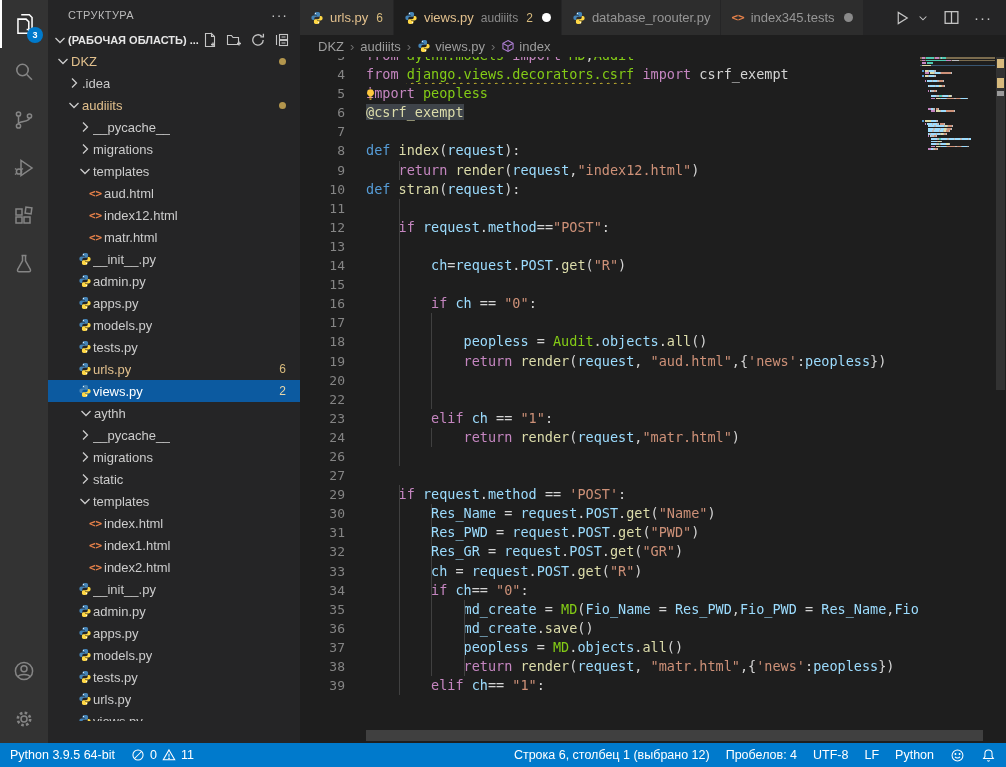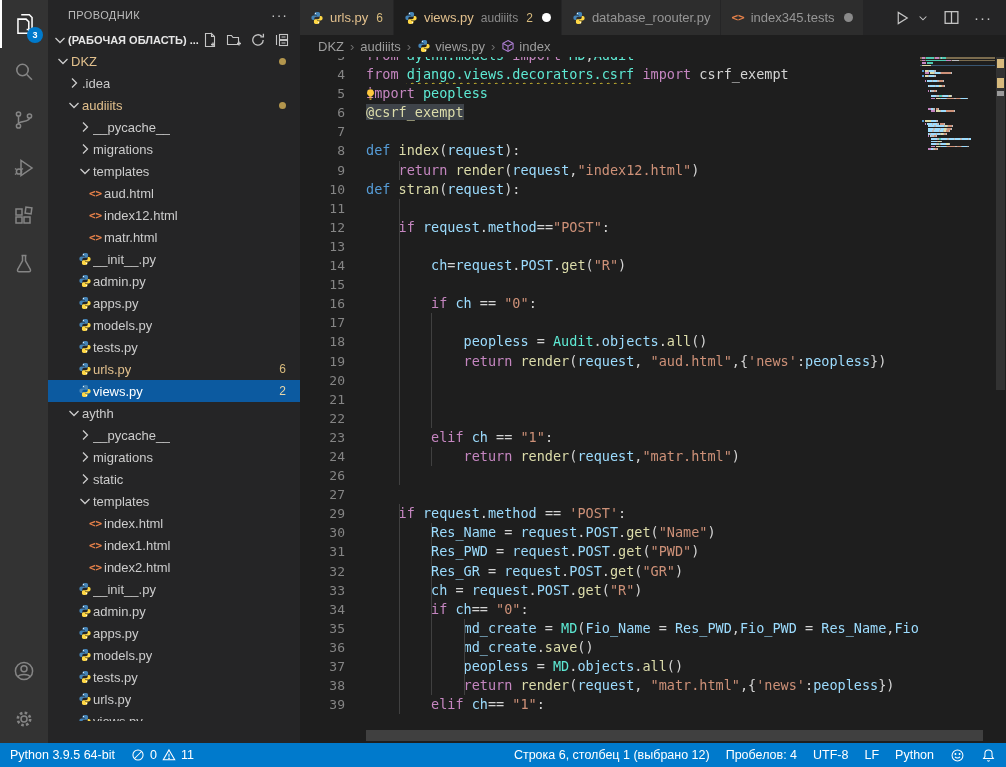--- a/index.html
+++ b/index.html
@@ -63,21 +63,21 @@
   
   .code-viewport{position:relative;flex:1;overflow:hidden;}
   .code-content{position:absolute;top:-11px;left:0;right:86px;overflow:hidden;}
   .cl{display:flex;height:19.1px;line-height:19.1px;
       font-family:"DejaVu Sans Mono",monospace;font-size:13.5px;white-space:pre;}
   .cl .ln{width:45px;text-align:right;color:#858585;flex-shrink:0;
           font-family:"DejaVu Sans Mono",monospace;font-size:13px;}
   .cl .ltext{position:relative;padding-left:21px;flex:1;overflow:hidden;}
   .guide{position:absolute;top:0;bottom:0;width:1px;background:#404040;}
   .tk-kw{color:#c586c0;} .tk-def{color:#569cd6;} .tk-fn{color:#dcdcaa;}
-  .tk-cls{color:#5eead4;} .tk-var{color:#9cdcfe;} .tk-str{color:#ce9178;}
+  .tk-cls{color:#84cc16;} .tk-var{color:#9cdcfe;} .tk-str{color:#ce9178;}
   .tk-pl{color:#d4d4d4;} .tk-dec{color:#dcdcaa;}
   .tk-warn{text-decoration:underline wavy #d8c22f;text-underline-offset:3px;text-decoration-thickness:1px;}
   .tk-sel{background:#3f444a;}
   .bulb{position:absolute;left:19px;top:3px;z-index:2;}
   .hscrollbar{position:absolute;left:66px;width:617px;bottom:2px;height:11px;
               background:rgba(121,121,121,.38);cursor:pointer;}
   
   .minimap{position:absolute;top:0;right:11px;width:75px;bottom:0;overflow:hidden;cursor:pointer;}
   .mm-row{position:relative;height:1.9px;margin-bottom:0.65px;}
   .mm-tok{position:absolute;top:0;height:1.9px;}
@@ -169,21 +169,21 @@
             <svg xmlns="http://www.w3.org/2000/svg" width="24" height="24" viewBox="0 0 24 24" fill="none" stroke="#858585">
               <circle cx="12" cy="12" r="6.2" stroke-width="2.6" stroke-dasharray="2.6 2.25"></circle>
               <circle cx="12" cy="12" r="3" stroke-width="1.5"></circle>
             </svg>
           </span>
         </div>
       </div>
 
     <div class="sidebar">
       <div class="sb-title-row">
-        <span class="sb-title">ПРОВОДНИК</span>
+        <span class="sb-title">СТРУКТУРА</span>
         <span class="sb-more">···</span>
       </div>
       <div class="sb-ws-row">
         <span class="slot" id="ws-chevron" style="width:16px;display:inline-flex;justify-content:center;">
             <svg xmlns="http://www.w3.org/2000/svg" width="16" height="16" viewBox="0 0 16 16" fill="none" stroke="#cccccc" stroke-width="1.3">
               <path d="M3.5 6l4.5 4.5L12.5 6"></path>
             </svg>
           </span>
         <span class="sb-ws-label">(РАБОЧАЯ ОБЛАСТЬ) ...</span>
         <span class="sb-ws-actions" id="ws-actions">
@@ -356,21 +356,21 @@
               <svg xmlns="http://www.w3.org/2000/svg" width="14" height="14" viewBox="0 0 16 16">
                 <path fill="#4584b6" d="M7.9 1.2c-1.8 0-2.7.8-2.7 2v1.3h2.8v.6H3.8c-1.2 0-2.2.9-2.2 2.5s.8 2.6 2 2.6h1.3V8.7c0-1.1 1-2 2.1-2h2.7c1 0 1.8-.8 1.8-1.8V3.2c0-1.1-.9-2-2-2z"></path>
                 <circle fill="#fff" cx="6.3" cy="2.7" r=".7"></circle>
                 <path fill="#ffd845" d="M8.1 14.8c1.8 0 2.7-.8 2.7-2v-1.3H8v-.6h4.2c1.2 0 2.2-.9 2.2-2.5s-.8-2.6-2-2.6h-1.3v1.5c0 1.1-1 2-2.1 2H6.3c-1 0-1.8.8-1.8 1.8v1.7c0 1.1.9 2 2 2z"></path>
                 <circle fill="#fff" cx="9.7" cy="13.3" r=".7"></circle>
               </svg>
             </span>
             <span class="lbl" style="color: rgb(255, 255, 255);">views.py</span>
             <span class="t-badge" style="color: rgb(232, 214, 169);">2</span>
           </div>
-          <div class="tree-row" style="padding-left: 17px; align-items: center;">
+          <div class="tree-row" style="padding-left: 29px; align-items: center;">
             <span class="slot">
               <svg xmlns="http://www.w3.org/2000/svg" width="16" height="16" viewBox="0 0 16 16" fill="none" stroke="#cccccc" stroke-width="1.3">
                 <path d="M3.5 6l4.5 4.5L12.5 6"></path>
               </svg>
             </span>
             <span class="lbl">aythh</span>
           </div>
           <div class="tree-row" style="padding-left: 28px;">
             <span class="slot">
               <svg xmlns="http://www.w3.org/2000/svg" width="16" height="16" viewBox="0 0 16 16" fill="none" stroke="#cccccc" stroke-width="1.3">
@@ -616,21 +616,20 @@
             <div class="cl"><span class="ln">11</span><span class="ltext"><span class="guide" style="left: calc(4ch + 21px);"></span></span></div>
             <div class="cl"><span class="ln">12</span><span class="ltext"><span class="guide" style="left: calc(4ch + 21px);"></span><span class="tk tk-pl">    </span><span class="tk tk-kw">if</span><span class="tk tk-pl"> </span><span class="tk tk-var">request</span><span class="tk tk-pl">.</span><span class="tk tk-var">method</span><span class="tk tk-pl">==</span><span class="tk tk-str">"POST"</span><span class="tk tk-pl">:</span></span></div>
             <div class="cl"><span class="ln">13</span><span class="ltext"><span class="guide" style="left: calc(4ch + 21px);"></span></span></div>
             <div class="cl"><span class="ln">14</span><span class="ltext"><span class="guide" style="left: calc(4ch + 21px);"></span><span class="tk tk-pl">        </span><span class="tk tk-var">ch</span><span class="tk tk-pl">=</span><span class="tk tk-var">request</span><span class="tk tk-pl">.</span><span class="tk tk-var">POST</span><span class="tk tk-pl">.</span><span class="tk tk-fn">get</span><span class="tk tk-pl">(</span><span class="tk tk-str">"R"</span><span class="tk tk-pl">)</span></span></div>
             <div class="cl"><span class="ln">15</span><span class="ltext"><span class="guide" style="left: calc(4ch + 21px);"></span></span></div>
             <div class="cl"><span class="ln">16</span><span class="ltext"><span class="guide" style="left: calc(4ch + 21px);"></span><span class="tk tk-pl">        </span><span class="tk tk-kw">if</span><span class="tk tk-pl"> </span><span class="tk tk-var">ch</span><span class="tk tk-pl"> ==</span><span class="tk tk-pl"> </span><span class="tk tk-str">"0"</span><span class="tk tk-pl">:</span></span></div>
             <div class="cl"><span class="ln">17</span><span class="ltext"><span class="guide" style="left: calc(4ch + 21px);"></span><span class="guide" style="left: calc(8ch + 21px);"></span></span></div>
             <div class="cl"><span class="ln">18</span><span class="ltext"><span class="guide" style="left: calc(4ch + 21px);"></span><span class="guide" style="left: calc(8ch + 21px);"></span><span class="tk tk-pl">            </span><span class="tk tk-var">peopless</span><span class="tk tk-pl"> = </span><span class="tk tk-cls">Audit</span><span class="tk tk-pl">.</span><span class="tk tk-var">objects</span><span class="tk tk-pl">.</span><span class="tk tk-fn">all</span><span class="tk tk-pl">()</span></span></div>
             <div class="cl"><span class="ln">19</span><span class="ltext"><span class="guide" style="left: calc(4ch + 21px);"></span><span class="guide" style="left: calc(8ch + 21px);"></span><span class="tk tk-pl">            </span><span class="tk tk-kw">return</span><span class="tk tk-pl"> </span><span class="tk tk-fn">render</span><span class="tk tk-pl">(</span><span class="tk tk-var">request</span><span class="tk tk-pl">, </span><span class="tk tk-str">"aud.html"</span><span class="tk tk-pl">,{</span><span class="tk tk-str">'news'</span><span class="tk tk-pl">:</span><span class="tk tk-var">peopless</span><span class="tk tk-pl">})</span></span></div>
             <div class="cl"><span class="ln">20</span><span class="ltext"><span class="guide" style="left: calc(4ch + 21px);"></span><span class="guide" style="left: calc(8ch + 21px);"></span></span></div>
-            <div class="cl"><span class="ln">21</span><span class="ltext"><span class="guide" style="left: calc(4ch + 21px);"></span><span class="guide" style="left: calc(8ch + 21px);"></span></span></div>
             <div class="cl"><span class="ln">22</span><span class="ltext"><span class="guide" style="left: calc(4ch + 21px);"></span><span class="guide" style="left: calc(8ch + 21px);"></span></span></div>
             <div class="cl"><span class="ln">23</span><span class="ltext"><span class="guide" style="left: calc(4ch + 21px);"></span><span class="tk tk-pl">        </span><span class="tk tk-kw">elif</span><span class="tk tk-pl"> </span><span class="tk tk-var">ch</span><span class="tk tk-pl"> ==</span><span class="tk tk-pl"> </span><span class="tk tk-str">"1"</span><span class="tk tk-pl">:</span></span></div>
             <div class="cl"><span class="ln">24</span><span class="ltext"><span class="guide" style="left: calc(4ch + 21px);"></span><span class="guide" style="left: calc(8ch + 21px);"></span><span class="tk tk-pl">            </span><span class="tk tk-kw">return</span><span class="tk tk-pl"> </span><span class="tk tk-fn">render</span><span class="tk tk-pl">(</span><span class="tk tk-var">request</span><span class="tk tk-pl">,</span><span class="tk tk-str">"matr.html"</span><span class="tk tk-pl">)</span></span></div>
             <div class="cl"><span class="ln">26</span><span class="ltext"><span class="guide" style="left: calc(4ch + 21px);"></span></span></div>
             <div class="cl"><span class="ln">27</span><span class="ltext"></span></div>
             <div class="cl"><span class="ln">29</span><span class="ltext"><span class="guide" style="left: calc(4ch + 21px);"></span><span class="tk tk-pl">    </span><span class="tk tk-kw">if</span><span class="tk tk-pl"> </span><span class="tk tk-var">request</span><span class="tk tk-pl">.</span><span class="tk tk-var">method</span><span class="tk tk-pl"> ==</span><span class="tk tk-pl"> </span><span class="tk tk-str">'POST'</span><span class="tk tk-pl">:</span></span></div>
             <div class="cl"><span class="ln">30</span><span class="ltext"><span class="guide" style="left: calc(4ch + 21px);"></span><span class="guide" style="left: calc(8ch + 21px);"></span><span class="tk tk-pl">        </span><span class="tk tk-var">Res_Name</span><span class="tk tk-pl"> = </span><span class="tk tk-var">request</span><span class="tk tk-pl">.</span><span class="tk tk-var">POST</span><span class="tk tk-pl">.</span><span class="tk tk-fn">get</span><span class="tk tk-pl">(</span><span class="tk tk-str">"Name"</span><span class="tk tk-pl">)</span></span></div>
             <div class="cl"><span class="ln">31</span><span class="ltext"><span class="guide" style="left: calc(4ch + 21px);"></span><span class="guide" style="left: calc(8ch + 21px);"></span><span class="tk tk-pl">        </span><span class="tk tk-var">Res_PWD</span><span class="tk tk-pl"> = </span><span class="tk tk-var">request</span><span class="tk tk-pl">.</span><span class="tk tk-var">POST</span><span class="tk tk-pl">.</span><span class="tk tk-fn">get</span><span class="tk tk-pl">(</span><span class="tk tk-str">"PWD"</span><span class="tk tk-pl">)</span></span></div>
             <div class="cl"><span class="ln">32</span><span class="ltext"><span class="guide" style="left: calc(4ch + 21px);"></span><span class="guide" style="left: calc(8ch + 21px);"></span><span class="tk tk-pl">        </span><span class="tk tk-var">Res_GR</span><span class="tk tk-pl"> = </span><span class="tk tk-var">request</span><span class="tk tk-pl">.</span><span class="tk tk-var">POST</span><span class="tk tk-pl">.</span><span class="tk tk-fn">get</span><span class="tk tk-pl">(</span><span class="tk tk-str">"GR"</span><span class="tk tk-pl">)</span></span></div>
             <div class="cl"><span class="ln">33</span><span class="ltext"><span class="guide" style="left: calc(4ch + 21px);"></span><span class="guide" style="left: calc(8ch + 21px);"></span><span class="tk tk-pl">        </span><span class="tk tk-var">ch</span><span class="tk tk-pl"> = </span><span class="tk tk-var">request</span><span class="tk tk-pl">.</span><span class="tk tk-var">POST</span><span class="tk tk-pl">.</span><span class="tk tk-fn">get</span><span class="tk tk-pl">(</span><span class="tk tk-str">"R"</span><span class="tk tk-pl">)</span></span></div>

